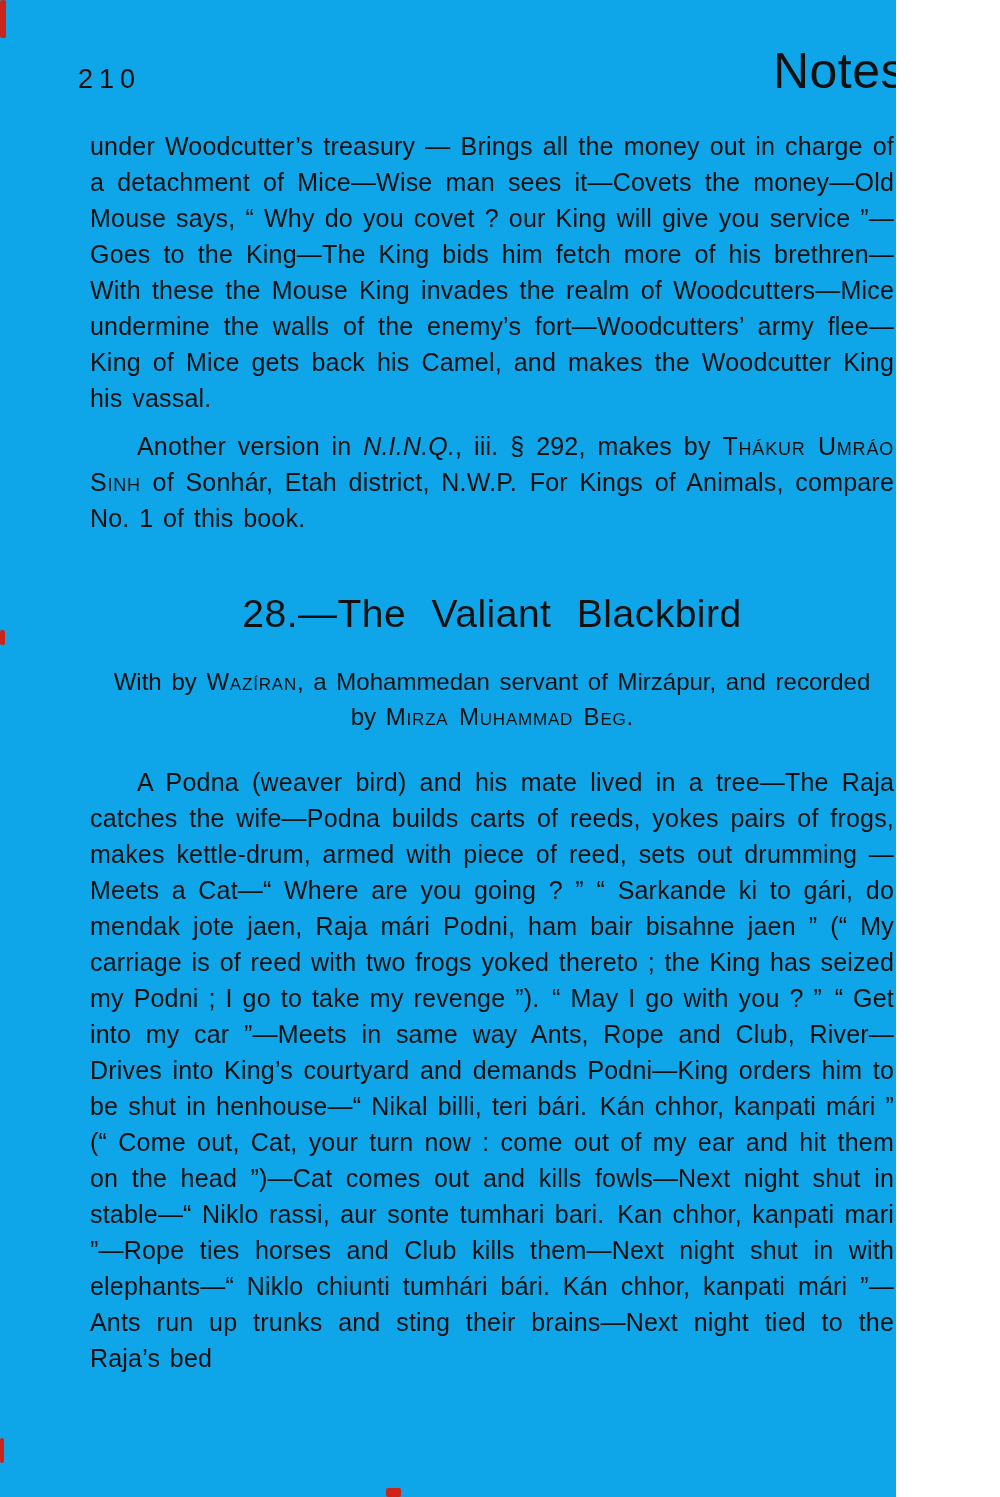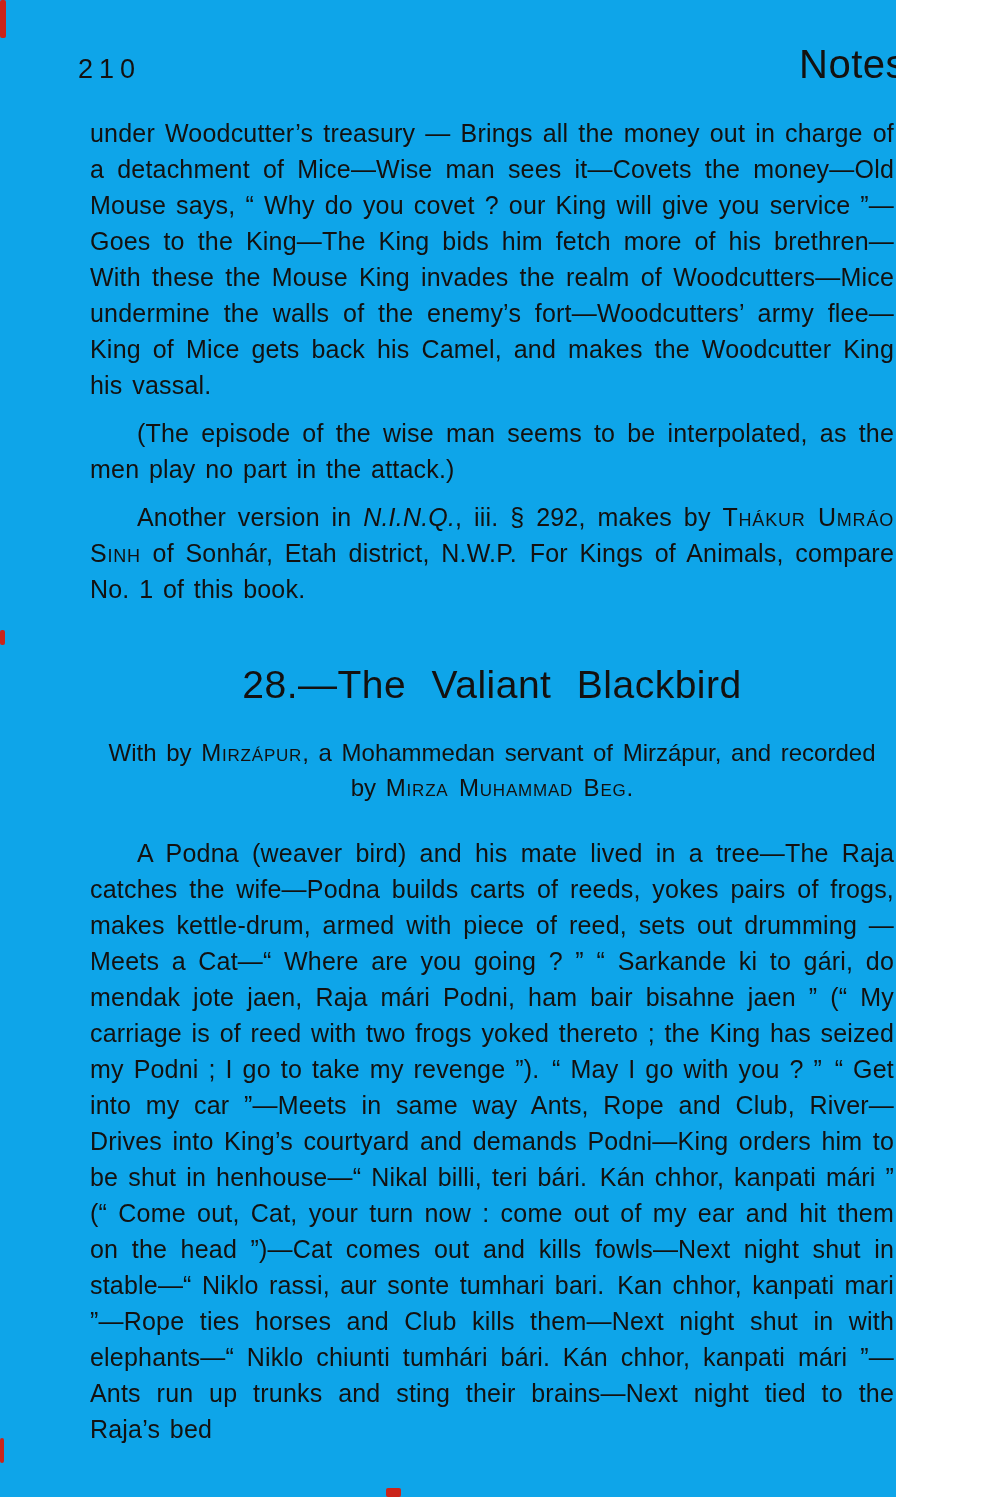--- a/index.html
+++ b/index.html
@@ -26,21 +26,21 @@
     display: flex;
     justify-content: space-between;
     align-items: baseline;
     margin-top: 42px;
   }
   .page-number {
     font-size: 27px;
     letter-spacing: 6px;
   }
   .running-title {
-    font-size: 40px;
+    font-size: 50px;
     letter-spacing: 0.5px;
   }
   .para {
     font-size: 25px;
     line-height: 36px;
     text-align: justify;
     text-indent: 47px;
     word-spacing: 2.5px;
     letter-spacing: 0.2px;
     margin: 12px;
@@ -79,24 +79,23 @@
 <body>
 
 <div class="page">
   <div class="content">
     <header class="page-header">
       <span class="page-number">210</span>
       <span class="running-title">Notes</span>
     </header>
 
     <p class="para no-indent">under Woodcutter’s treasury — Brings all the money out in charge of a detachment of Mice—Wise man sees it—Covets the money—Old Mouse says, “ Why do you covet ? our King will give you service ”—Goes to the King—The King bids him fetch more of his brethren—With these the Mouse King invades the realm of Woodcutters—Mice undermine the walls of the enemy’s fort—Woodcutters’ army flee—King of Mice gets back his Camel, and makes the Woodcutter King his vassal.</p>
-    <p class="para">(The episode of the wise man seems to be interpolated, as the men play no part in the attack.)</p>
     <p class="para"><span>Another version in </span><span class="i">N.I.N.Q.</span><span>, iii. § 292, makes by </span><span class="sc">Thákur Umráo Sinh</span><span> of Sonhár, Etah district, N.W.P. For Kings of Animals, compare No. 1 of this book.</span></p>
 
     <h2 class="story-heading">28.—The Valiant Blackbird</h2>
-    <p class="attribution"><span>With by </span><span class="sc">Mirzápur</span><span>, a Mohammedan servant of Mirzápur, and recorded by </span><span class="sc">Mirza Muhammad Beg</span><span>.</span></p>
+    <p class="attribution"><span>With by </span><span class="sc">Wazíran</span><span>, a Mohammedan servant of Mirzápur, and recorded by </span><span class="sc">Mirza Muhammad Beg</span><span>.</span></p>
     <p class="para story-body">A Podna (weaver bird) and his mate lived in a tree—The Raja catches the wife—Podna builds carts of reeds, yokes pairs of frogs, makes kettle-drum, armed with piece of reed, sets out drumming —Meets a Cat—“ Where are you going ? ” “ Sarkande ki to gári, do mendak jote jaen, Raja mári Podni, ham bair bisahne jaen ” (“ My carriage is of reed with two frogs yoked thereto ; the King has seized my Podni ; I go to take my revenge ”). “ May I go with you ? ” “ Get into my car ”—Meets in same way Ants, Rope and Club, River—Drives into King’s courtyard and demands Podni—King orders him to be shut in henhouse—“ Nikal billi, teri bári. Kán chhor, kanpati mári ” (“ Come out, Cat, your turn now : come out of my ear and hit them on the head ”)—Cat comes out and kills fowls—Next night shut in stable—“ Niklo rassi, aur sonte tumhari bari. Kan chhor, kanpati mari ”—Rope ties horses and Club kills them—Next night shut in with elephants—“ Niklo chiunti tumhári bári. Kán chhor, kanpati mári ”—Ants run up trunks and sting their brains—Next night tied to the Raja’s bed</p>
   </div>
 <div class="scan-mark" style="left: 0px; top: 0px; width: 6px; height: 38px; background: rgb(203, 36, 26);"></div>
     <div class="scan-mark" style="left: 0px; top: 630px; width: 5px; height: 15px; background: rgb(203, 36, 26);"></div>
     <div class="scan-mark" style="left: 0px; top: 1438px; width: 4px; height: 25px; background: rgb(203, 36, 26);"></div>
     <div class="scan-mark" style="left: 386px; top: 1488px; width: 15px; height: 9px; background: rgb(203, 36, 26);"></div>
   </div>
 
 </body></html>

